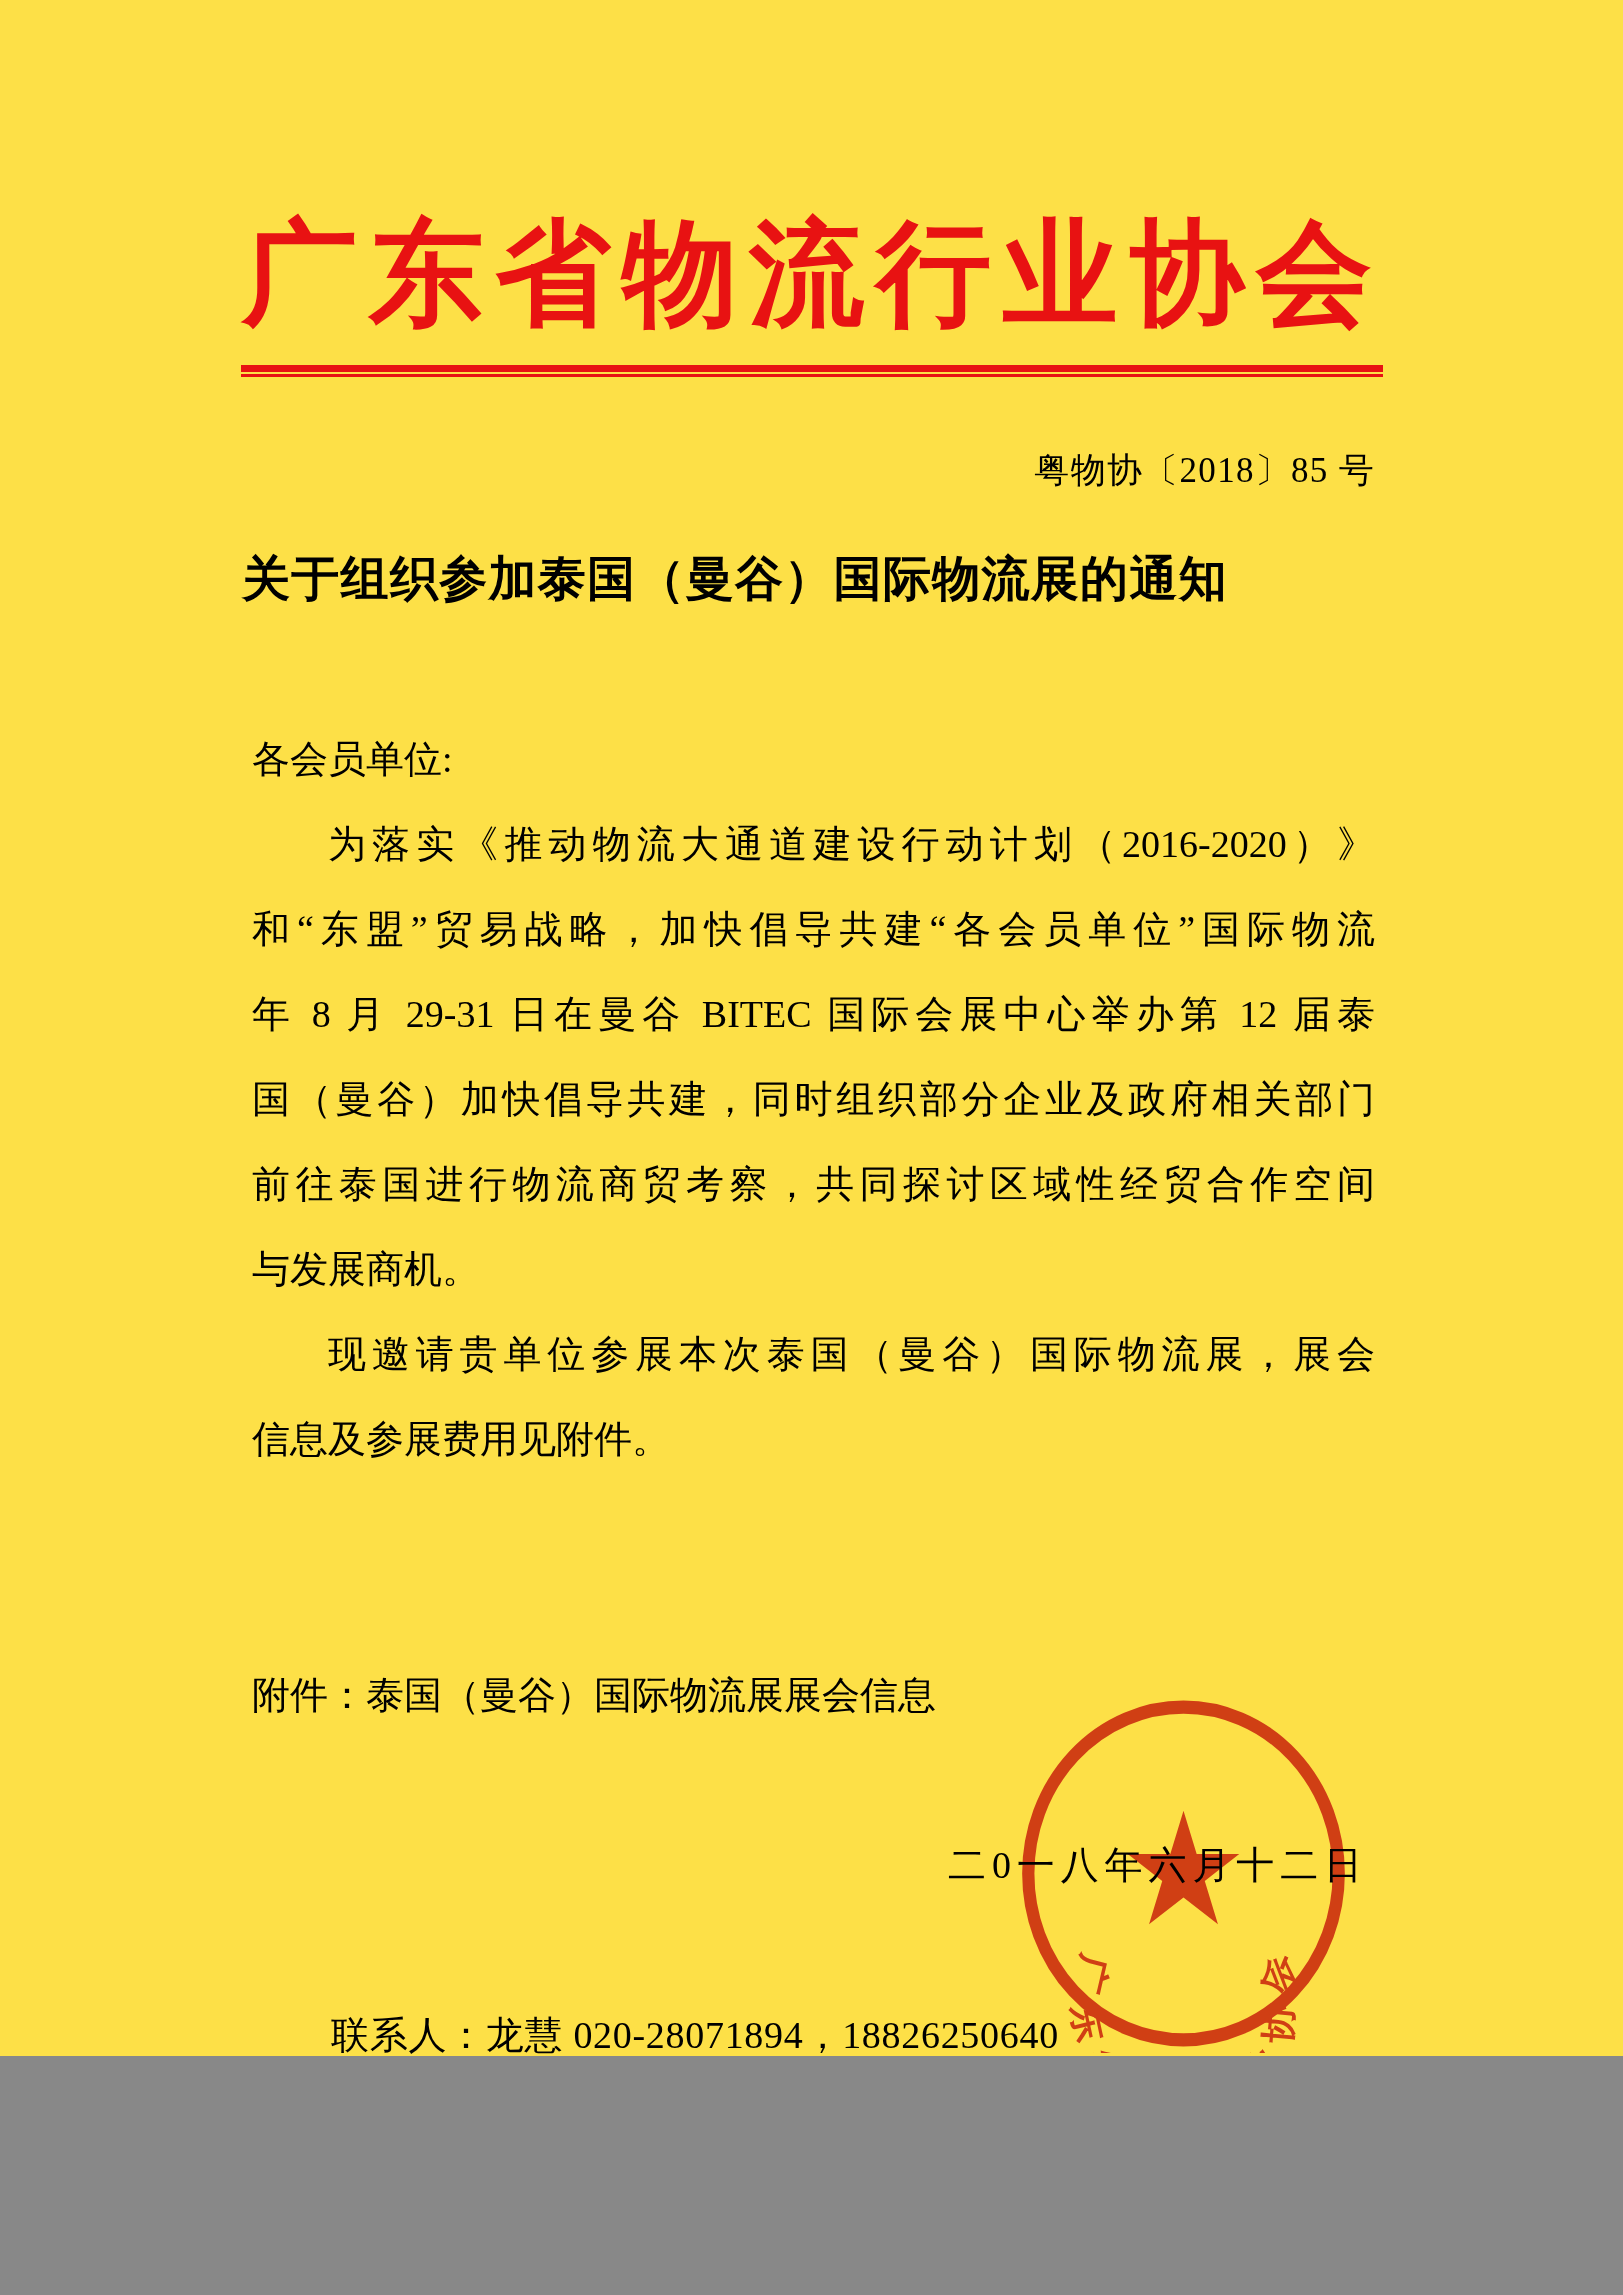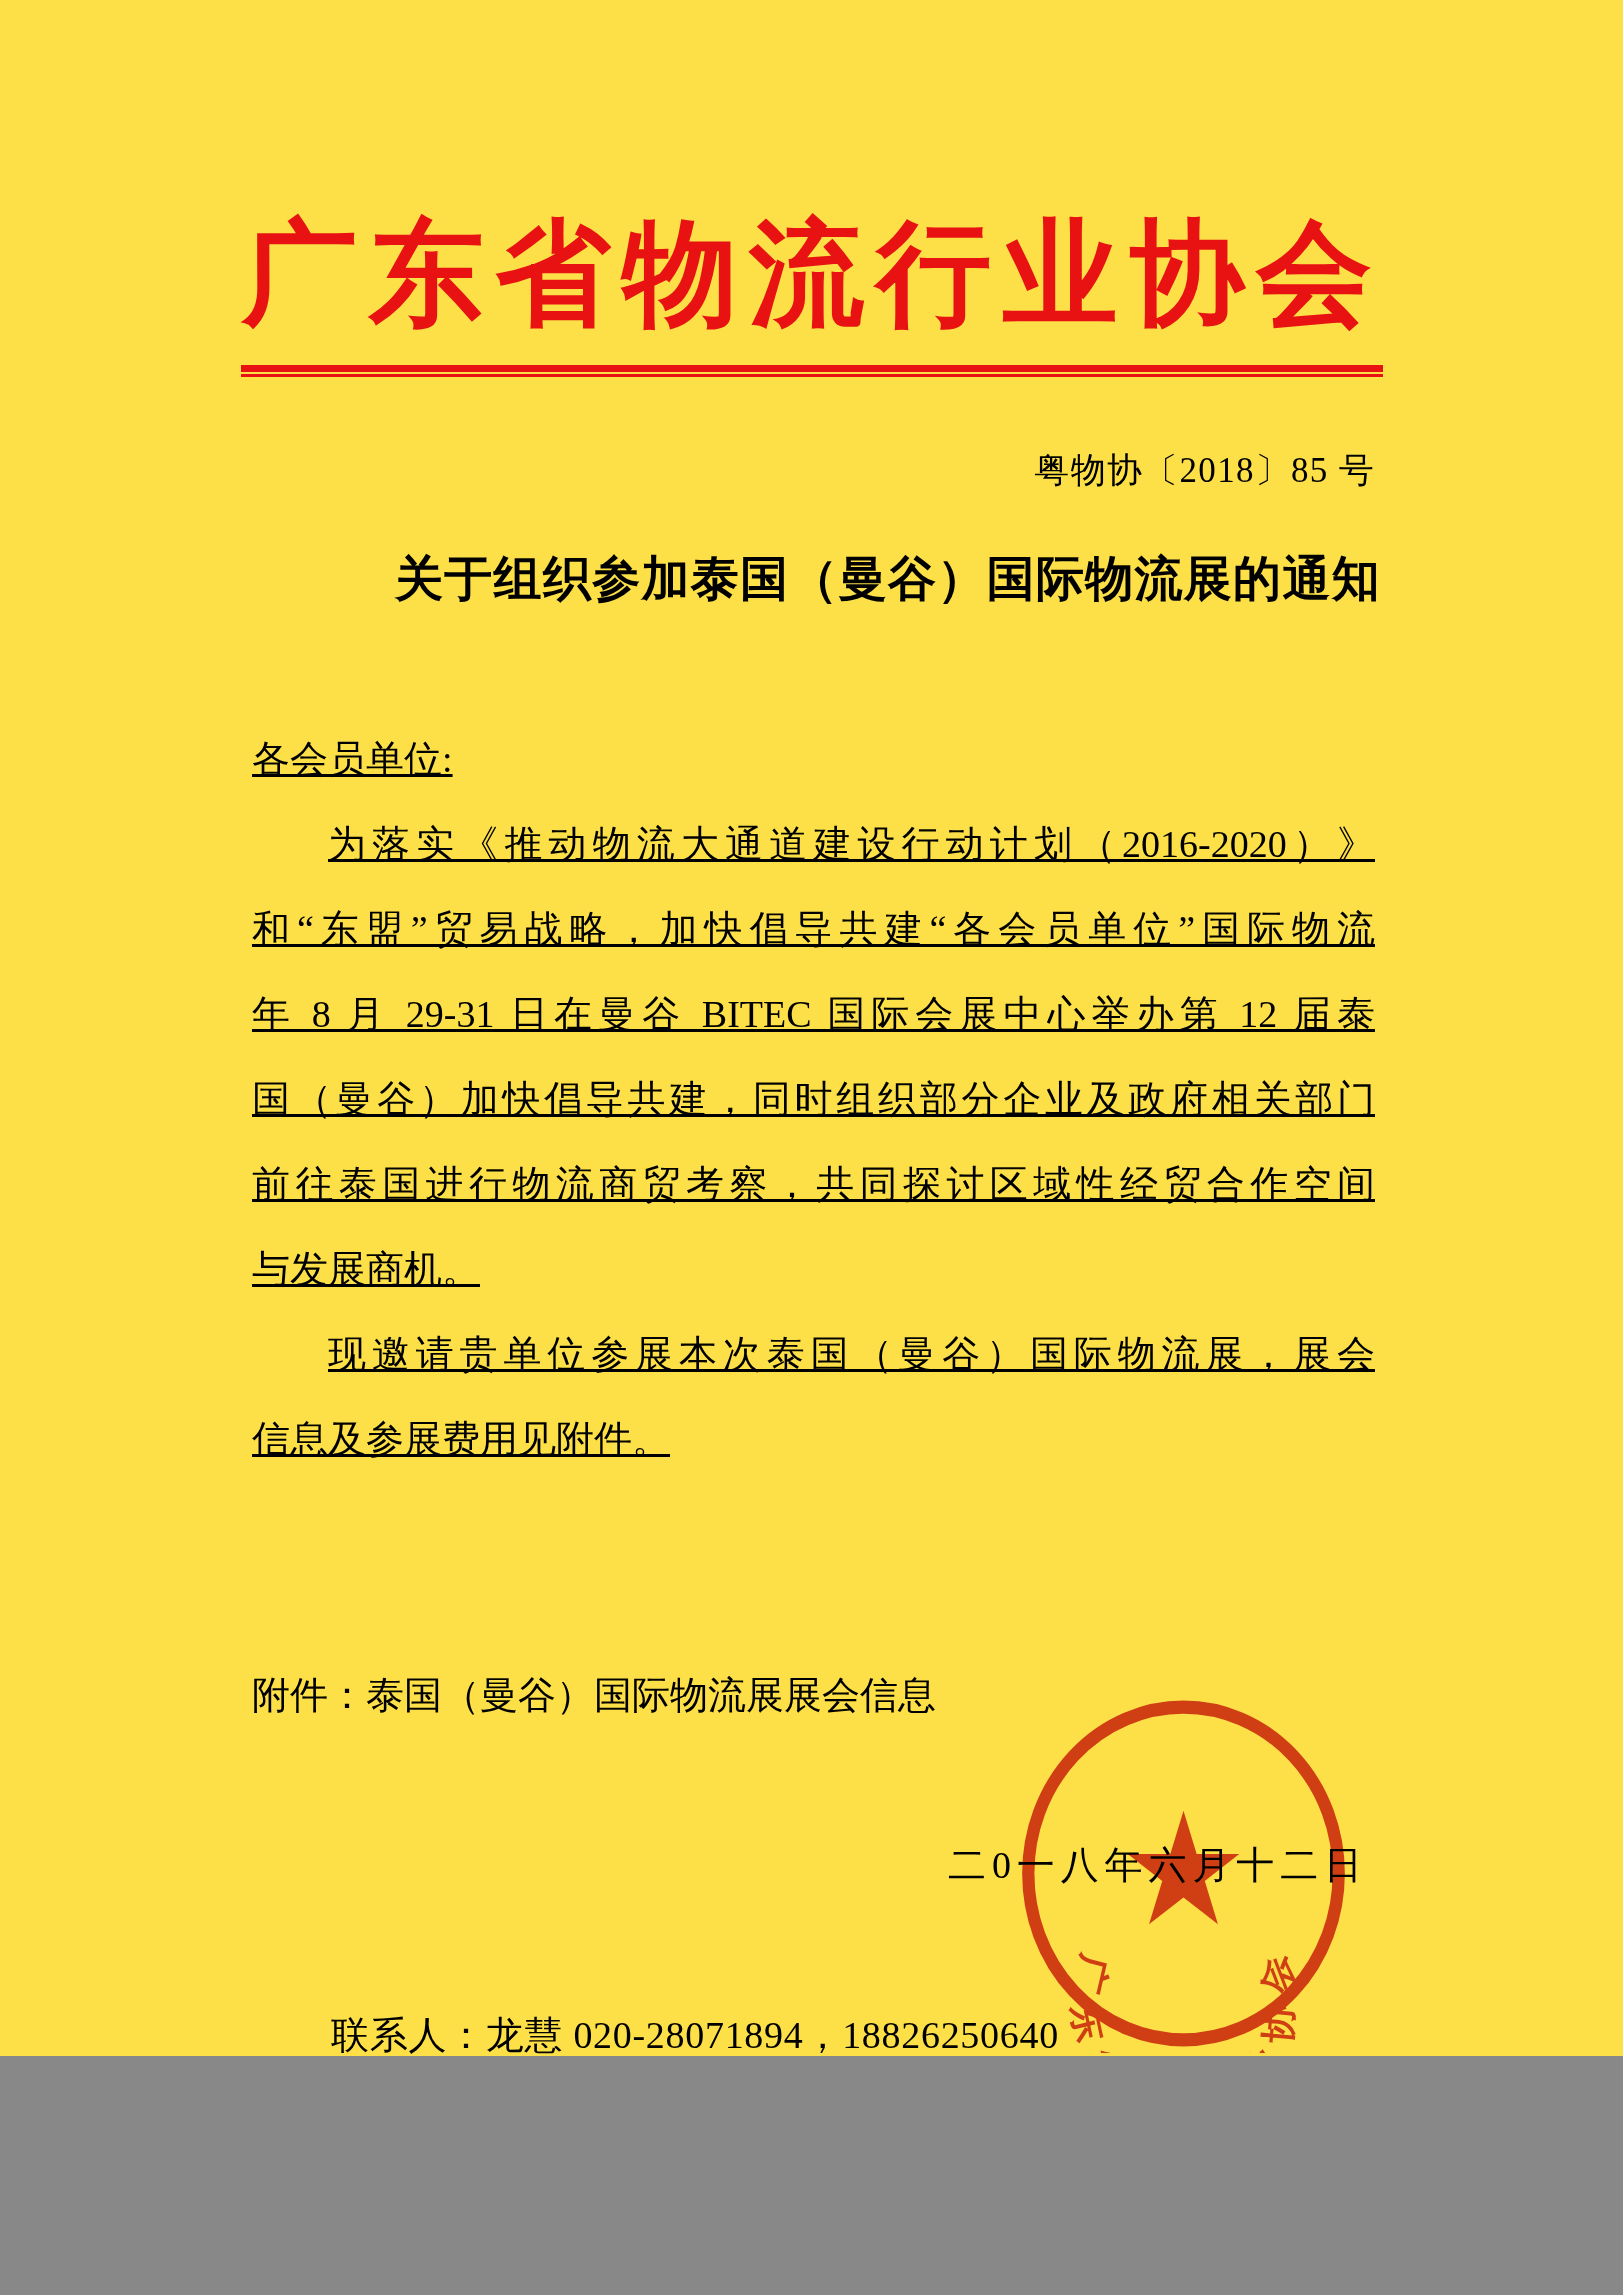--- a/index.html
+++ b/index.html
@@ -25,25 +25,25 @@
     text-align:center;letter-spacing:11.8px;white-space:nowrap;
   }
   .rule-thick{position:absolute;left:241px;top:365px;width:1142px;height:6.5px;background:var(--header-red);}
   .rule-thin {position:absolute;left:241px;top:374px;width:1142px;height:2.6px;background:var(--header-red);}
   .doc-number{
     position:absolute;left:252px;top:445px;width:1123px;
     text-align:right;font-size:35px;line-height:52px;letter-spacing:1.3px;
   }
   .page-title{
     position:absolute;left:242px;top:542px;width:1139px;
-    text-align:right;font-size:48px;line-height:73px;font-weight:bold;
+    text-align:left;font-size:48px;line-height:73px;font-weight:bold;
     font-family:"Liberation Sans", sans-serif;letter-spacing:1.3px;
   }
   .body-block{position:absolute;left:252px;top:717px;width:1123px;font-size:38px;}
-  .body-line{height:85px;line-height:85px;white-space:nowrap;text-decoration:underline;}
+  .body-line{height:85px;line-height:85px;white-space:nowrap;}
   .body-line.j{white-space:normal;text-align:justify;text-align-last:justify;}
   .body-line.indent{padding-left:76px;}
   .attachment-line{position:absolute;left:252px;top:1653px;font-size:38px;line-height:85px;}
   .date-line{
     position:absolute;left:948px;top:1823px;
     font-size:38px;line-height:85px;letter-spacing:5.9px;z-index:3;white-space:nowrap;
   }
   .contact-line{position:absolute;left:331px;top:1993px;font-size:38px;line-height:85px;letter-spacing:0.7px;text-align:right;}
   .seal{
     position:absolute;left:1016px;top:1694px;width:335px;height:359px;

